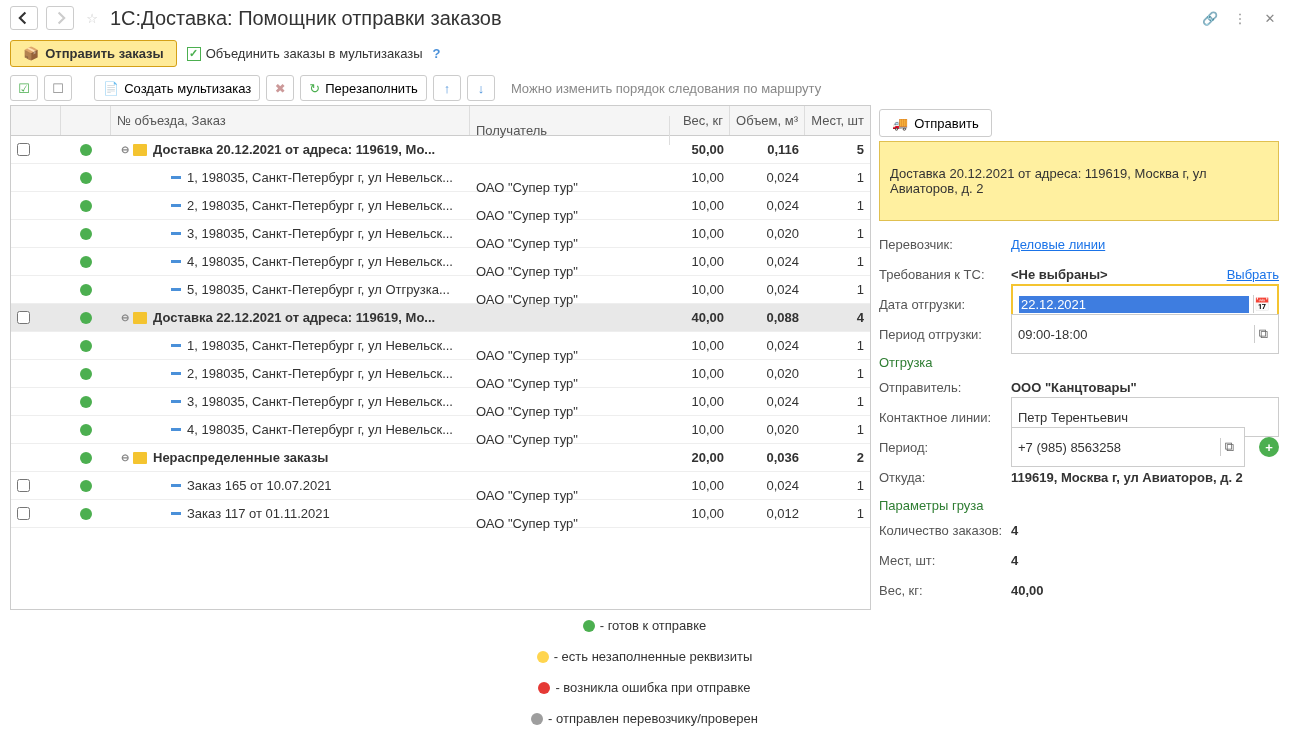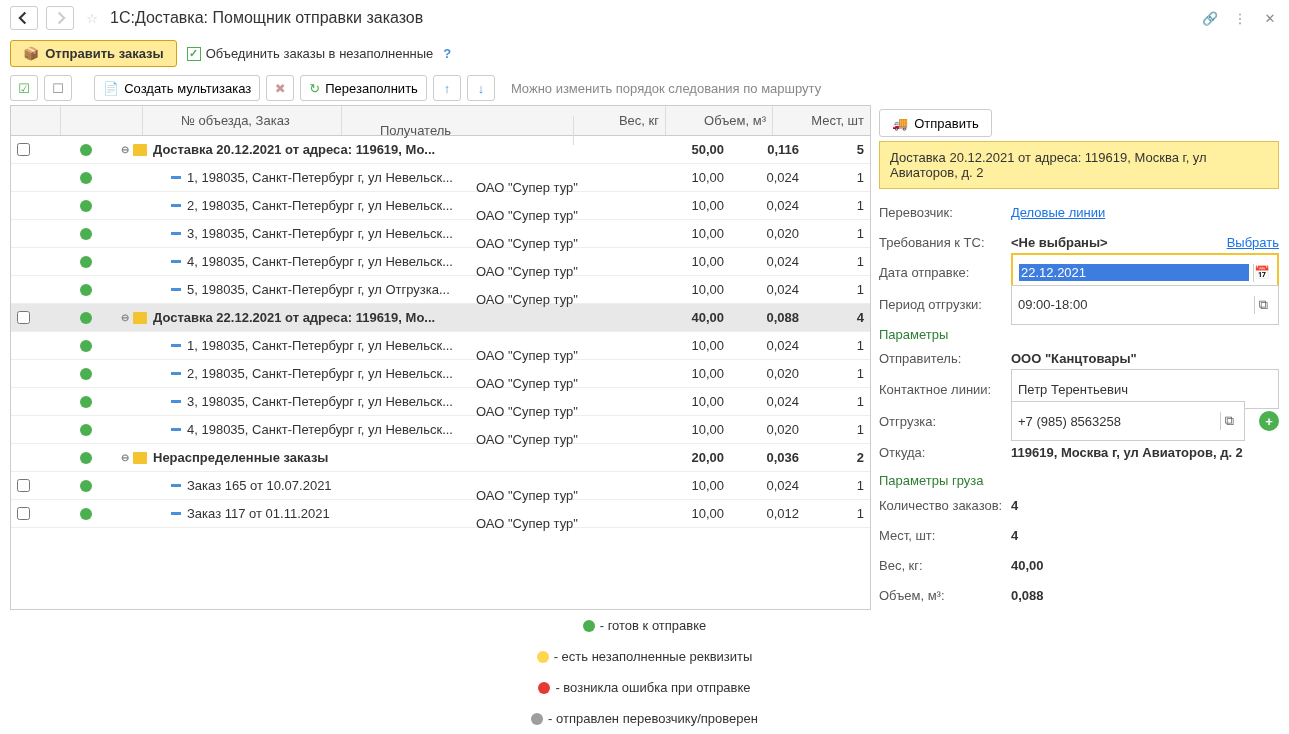--- a/index.html
+++ b/index.html
@@ -3,21 +3,21 @@
 <meta charset="utf-8">
 <style>
 * { box-sizing: border-box; margin: 0; padding: 0; font-family: Arial, sans-serif; font-size: 13px; }
 body { background: #fff; color: #333; }
 .container { width: 1289px; height: 734px; display: flex; flex-direction: column; }
 
 
 .header { display: flex; align-items: center; padding: 6px 10px; gap: 8px; }
 .nav-btn { width: 28px; height: 24px; border: 1px solid #ccc; background: #fff; border-radius: 3px; display: flex; align-items: center; justify-content: center; cursor: pointer; }
 .star-icon { width: 20px; height: 20px; display: flex; align-items: center; justify-content: center; color: #ccc; }
-.title { font-size: 16px; flex: 1; }
+.title { font-size: 20px; flex: 1; }
 .header-right { display: flex; gap: 12px; align-items: center; }
 .link-icon, .dots-icon, .close-icon { width: 18px; height: 18px; cursor: pointer; color: #888; display: flex; align-items: center; justify-content: center; }
 
 
 .toolbar1 { display: flex; align-items: center; padding: 4px 10px; gap: 10px; }
 .send-btn { background: #ffeb99; border: 1px solid #d4a017; border-radius: 3px; padding: 5px 12px; display: flex; align-items: center; gap: 6px; cursor: pointer; font-weight: bold; color: #333; }
 .checkbox-wrap { display: flex; align-items: center; gap: 5px; }
 .check-icon { width: 14px; height: 14px; border: 1px solid #4CAF50; display: inline-flex; align-items: center; justify-content: center; color: #4CAF50; font-weight: bold; font-size: 11px; }
 .help-icon { color: #4a90d9; font-weight: bold; cursor: pointer; }
 
@@ -26,21 +26,21 @@
 .tb-btn { height: 26px; border: 1px solid #ccc; background: #fff; border-radius: 3px; padding: 0 8px; display: flex; align-items: center; gap: 5px; cursor: pointer; }
 .tb-btn.icon-only { width: 28px; padding: 0; justify-content: center; }
 .hint-text { color: #888; margin-left: 10px; }
 
 
 .main { flex: 1; display: flex; gap: 8px; padding: 0 10px; overflow: hidden; }
 .left-pane { flex: 1; display: flex; flex-direction: column; border: 1px solid #ccc; }
 .right-pane { width: 400px; display: flex; flex-direction: column; }
 
 
-.table-header { display: flex; background: #f5f5f5; border-bottom: 1px solid #ccc; height: 30px; align-items: center; gap: 32px; }
+.table-header { display: flex; background: #f5f5f5; border-bottom: 1px solid #ccc; height: 30px; align-items: center; }
 .th { padding: 0 6px; border-right: 1px solid #ddd; height: 100%; display: flex; align-items: center; color: #555; }
 .col-check { width: 50px; }
 .col-status { width: 50px; justify-content: center; }
 .col-order { flex: 1; }
 .col-recv { width: 200px; margin-top: 20px; }
 .col-weight { width: 60px; justify-content: flex-end; }
 .col-vol { width: 75px; justify-content: flex-end; }
 .col-places { width: 65px; justify-content: flex-end; border-right: none; }
 
 .table-body { flex: 1; overflow: auto; }
@@ -52,21 +52,21 @@
 .dot.green { background: #4CAF50; }
 .expand-icon { width: 12px; font-size: 10px; color: #888; cursor: pointer; }
 .folder-icon { width: 14px; height: 12px; background: #f4c430; border-radius: 1px; display: inline-block; margin-right: 6px; }
 .item-icon { width: 10px; height: 3px; background: #4a90d9; display: inline-block; margin: 0 6px 0 30px; }
 .row.group .td.col-order { padding-left: 10px; }
 .row:not(.group) .td.col-order { padding-left: 30px; }
 
 
 .right-toolbar { padding: 4px 0; }
 .send-single-btn { height: 28px; border: 1px solid #ccc; background: #fff; border-radius: 3px; padding: 0 12px; display: flex; align-items: center; gap: 6px; cursor: pointer; }
-.detail-header { background: #fff0a0; border: 1px solid #e0c050; padding: 8px 10px; margin-bottom: 8px; }
+.detail-header { background: #fff0a0; border: 1px solid #e0c050; padding: 24px 10px; margin-bottom: 8px; }
 .detail-row { display: flex; align-items: center; min-height: 30px; gap: 8px; }
 .detail-label { width: 124px; color: #555; }
 .detail-value { flex: 1; font-weight: bold; }
 .detail-link { color: #1a73e8; text-decoration: underline; cursor: pointer; }
 .select-btn { color: #1a73e8; cursor: pointer; text-decoration: underline; margin-left: auto; }
 .section-title { color: #2e7d32; font-weight: normal; margin: 6px 0 2px; }
 .input-field { flex: 1; height: 40px; border: 1px solid #ccc; padding: 0 6px; display: flex; align-items: center; background: #fff; }
 .input-field.highlight { border: 2px solid #f4c430; }
 .input-inner { flex: 1; background: transparent; border: none; outline: none; }
 .input-inner.selected-text { background: #3e7de0; color: #fff; padding: 1px 2px; }
@@ -107,21 +107,21 @@
     </div>
   </div>
 
   <div class="toolbar1">
     <button class="send-btn">
       <span>📦</span>
       <span>Отправить заказы</span>
     </button>
     <label class="checkbox-wrap">
       <span class="check-icon">✓</span>
-      <span>Объединить заказы в незаполненные</span>
+      <span>Объединить заказы в мультизаказы</span>
     </label>
     <span class="help-icon">?</span>
   </div>
 
   <div class="toolbar2">
     <button class="tb-btn icon-only">
         <span style="color:#4CAF50">☑</span>
       </button>
     <button class="tb-btn icon-only">
         <span style="color:#888">☐</span>
@@ -381,47 +381,47 @@
       <div class="detail-row">
         <span class="detail-label">Перевозчик:</span>
         <a class="detail-link">Деловые линии</a>
       </div>
       <div class="detail-row">
         <span class="detail-label">Требования к ТС:</span>
         <span class="detail-value">&lt;Не выбраны&gt;</span>
         <a class="select-btn">Выбрать</a>
       </div>
       <div class="detail-row">
-        <span class="detail-label">Дата отправке:</span>
+        <span class="detail-label">Дата отгрузки:</span>
         <div class="input-field highlight">
           <span class="input-inner selected-text">22.12.2021</span>
           <span class="cal-icon">📅</span>
         </div>
       </div>
       <div class="detail-row">
         <span class="detail-label">Период отгрузки:</span>
         <div class="input-field">
           <span class="input-inner">09:00-18:00</span>
           <span class="expand-input-icon">⧉</span>
         </div>
       </div>
 
-      <div class="section-title">Параметры</div>
+      <div class="section-title">Отгрузка</div>
       <div class="detail-row">
         <span class="detail-label">Отправитель:</span>
         <span class="detail-value">ООО "Канцтовары"</span>
       </div>
       <div class="detail-row">
         <span class="detail-label">Контактное линии:</span>
         <div class="input-field">
           <span class="input-inner">Петр Терентьевич</span>
         </div>
       </div>
       <div class="detail-row">
-        <span class="detail-label">Отгрузка:</span>
+        <span class="detail-label">Период:</span>
         <div class="input-field">
           <span class="input-inner">+7 (985) 8563258</span>
           <span class="expand-input-icon">⧉</span>
         </div>
         <span class="add-btn">+</span>
       </div>
       <div class="detail-row">
         <span class="detail-label">Откуда:</span>
         <span class="detail-value">119619, Москва г, ул Авиаторов, д. 2</span>
       </div>

